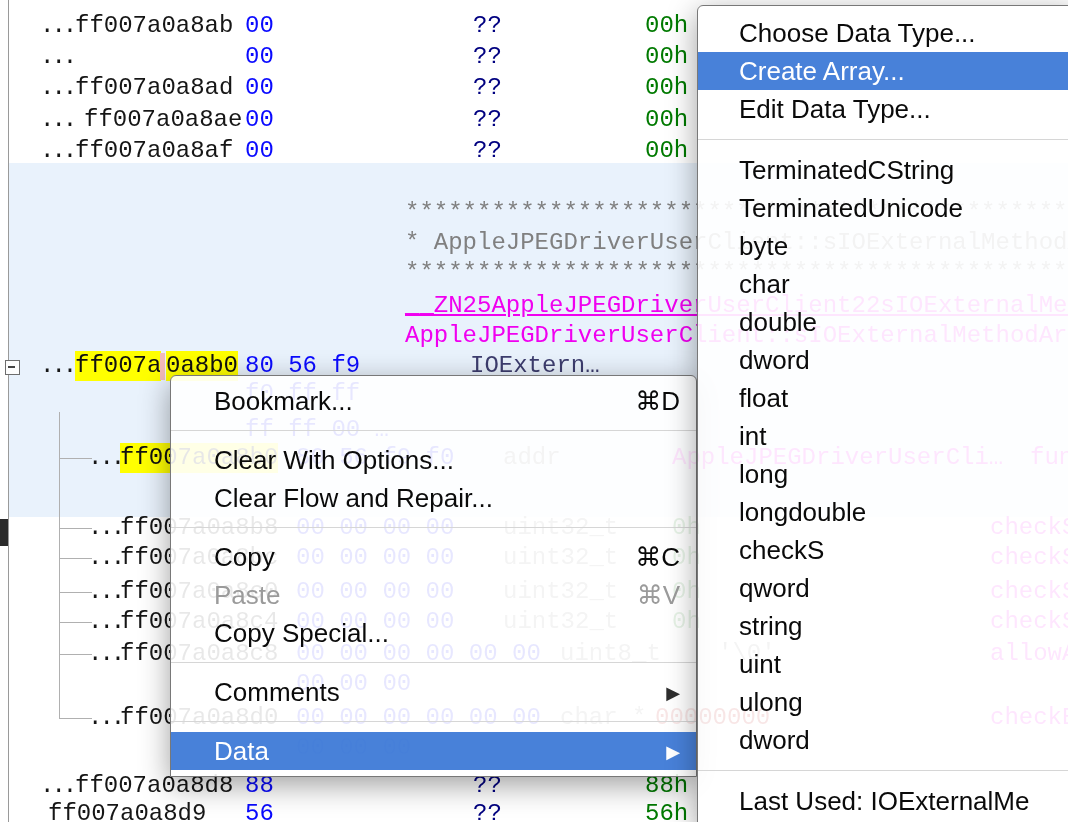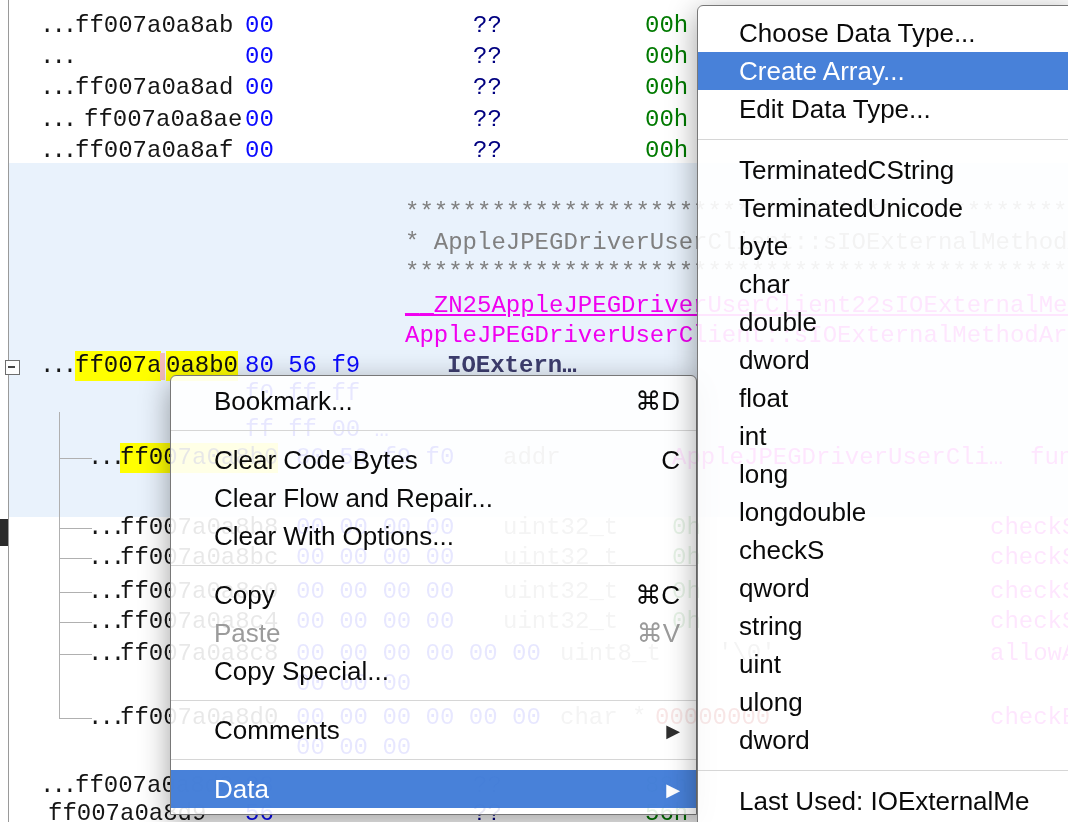--- a/index.html
+++ b/index.html
@@ -60,21 +60,21 @@
       <div class="listing-row" style="top: 11px;"><span class="c-dots" style="left: 40px;">...</span><span class="c-addr" style="left: 75px;">ff007a0a8ab</span><span class="c-byte" style="left: 245px;">00</span><span class="c-q" style="left: 473px;">??</span><span class="c-g" style="left: 645px;">00h</span></div>
       <div class="listing-row" style="top: 42px;"><span class="c-dots" style="left: 40px;">...</span><span class="c-byte" style="left: 245px;">00</span><span class="c-q" style="left: 473px;">??</span><span class="c-g" style="left: 645px;">00h</span></div>
       <div class="listing-row" style="top: 73px;"><span class="c-dots" style="left: 40px;">...</span><span class="c-addr" style="left: 75px;">ff007a0a8ad</span><span class="c-byte" style="left: 245px;">00</span><span class="c-q" style="left: 473px;">??</span><span class="c-g" style="left: 645px;">00h</span></div>
       <div class="listing-row" style="top: 105px;"><span class="c-dots" style="left: 40px;">...</span><span class="c-addr" style="left: 84px; font-family: Liberation Mono, monospace;">ff007a0a8ae</span><span class="c-byte" style="left: 245px;">00</span><span class="c-q" style="left: 473px;">??</span><span class="c-g" style="left: 645px;">00h</span></div>
       <div class="listing-row" style="top: 136px;"><span class="c-dots" style="left: 40px;">...</span><span class="c-addr" style="left: 75px;">ff007a0a8af</span><span class="c-byte" style="left: 245px;">00</span><span class="c-q" style="left: 473px;">??</span><span class="c-g" style="left: 645px;">00h</span></div>
       <div class="listing-row" style="top: 198px;"><span class="c-com" style="left: 405px;">************************************************</span></div>
       <div class="listing-row" style="top: 228px;"><span class="c-com" style="left: 405px;">* AppleJPEGDriverUserClient::sIOExternalMethodA</span></div>
       <div class="listing-row" style="top: 258px;"><span class="c-com" style="left: 405px;">************************************************</span></div>
       <div class="listing-row" style="top: 291px;"><span class="c-magu" style="left: 405px;">__ZN25AppleJPEGDriverUserClient22sIOExternalMe..</span></div>
       <div class="listing-row" style="top: 321px;"><span class="c-mag" style="left: 405px;">AppleJPEGDriverUserClient::sIOExternalMethodAr..</span></div>
-      <div class="listing-row" style="top: 351px;"><span class="c-dots" style="left: 40px;">...</span><span class="c-hl" style="left: 75px;">ff007a</span><span class="c-hl" style="left: 166px;">0a8b0</span><span class="c-byte" style="left: 245px;">80 56 f9</span><span class="c-slate" style="left: 447px; font-weight: bold;">IOExtern…</span></div>
+      <div class="listing-row" style="top: 351px;"><span class="c-dots" style="left: 40px;">...</span><span class="c-hl" style="left: 75px;">ff007a</span><span class="c-hl" style="left: 166px;">0a8b0</span><span class="c-byte" style="left: 245px;">80 56 f9</span><span class="c-slate" style="left: 470px;">IOExtern…</span></div>
       <div class="listing-row" style="top: 379px;"><span class="c-byte" style="left: 245px;">f0 ff ff</span></div>
       <div class="listing-row" style="top: 415px;"><span class="c-byte" style="left: 245px;">ff ff 00 …</span></div>
       <div class="listing-row" style="top: 443px;"><span class="c-dots" style="left: 88px;">...</span><span class="c-hl" style="left: 120px;">ff007a0a8b0</span><span class="c-byte" style="left: 296px;">80 56 f9 f0</span><span class="c-type" style="left: 503px;">addr</span><span class="c-mag" style="left: 672px;">AppleJPEGDriverUserCli…</span><span class="c-mag" style="left: 1030px;">functi…</span></div>
       <div class="listing-row" style="top: 513px;"><span class="c-dots" style="left: 88px;">...</span><span class="c-addr" style="left: 120px;">ff007a0a8b8</span><span class="c-byte" style="left: 296px;">00 00 00 00</span><span class="c-type" style="left: 503px;">uint32_t</span><span class="c-g" style="left: 672px;">0h</span><span class="c-mag" style="left: 990px;">checkS…</span></div>
       <div class="listing-row" style="top: 543px;"><span class="c-dots" style="left: 88px;">...</span><span class="c-addr" style="left: 120px;">ff007a0a8bc</span><span class="c-byte" style="left: 296px;">00 00 00 00</span><span class="c-type" style="left: 503px;">uint32_t</span><span class="c-g" style="left: 672px;">0h</span><span class="c-mag" style="left: 990px;">checkS…</span></div>
       <div class="listing-row" style="top: 577px;"><span class="c-dots" style="left: 88px;">...</span><span class="c-addr" style="left: 120px;">ff007a0a8c0</span><span class="c-byte" style="left: 296px;">00 00 00 00</span><span class="c-type" style="left: 503px;">uint32_t</span><span class="c-g" style="left: 672px;">0h</span><span class="c-mag" style="left: 990px;">checkS…</span></div>
       <div class="listing-row" style="top: 607px;"><span class="c-dots" style="left: 88px;">...</span><span class="c-addr" style="left: 120px;">ff007a0a8c4</span><span class="c-byte" style="left: 296px;">00 00 00 00</span><span class="c-type" style="left: 503px;">uint32_t</span><span class="c-g" style="left: 672px;">0h</span><span class="c-mag" style="left: 990px;">checkS…</span></div>
       <div class="listing-row" style="top: 639px;"><span class="c-dots" style="left: 88px;">...</span><span class="c-addr" style="left: 120px;">ff007a0a8c8</span><span class="c-byte" style="left: 296px;">00 00 00 00 00 00</span><span class="c-type" style="left: 560px;">uint8_t</span><span class="c-type" style="left: 718px;">'\0'</span><span class="c-mag" style="left: 990px;">allowA…</span></div>
       <div class="listing-row" style="top: 669px;"><span class="c-byte" style="left: 296px;">00 00 00</span></div>
       <div class="listing-row" style="top: 703px;"><span class="c-dots" style="left: 88px;">...</span><span class="c-addr" style="left: 120px;">ff007a0a8d0</span><span class="c-byte" style="left: 296px;">00 00 00 00 00 00</span><span class="c-type" style="left: 560px;">char *</span><span class="c-red" style="left: 655px;">00000000</span><span class="c-mag" style="left: 990px;">checkB…</span></div>
@@ -93,28 +93,24 @@
       <div class="tree-line" style="left: 59px; top: 718px; width: 33px; height: 1px;"></div>
     </div>
   <div class="cursor-bar" id="cursor-bar" style="left: 160px; top: 353px; width: 5px; height: 27px; background: rgb(242, 186, 186);"></div>
   <div class="menu main" id="context-menu" style="left: 170px; top: 375px; width: 527px;">
       <div class="mi">
         <span class="lbl">Bookmark...</span>
         <span class="sc">⌘D</span>
       </div>
       <div class="msep"></div>
       <div class="mi">
-        <span class="lbl">Clear Code Bytes</span>
-        <span class="sc">C</span>
+        <span class="lbl">Clear With Options...</span>
       </div>
       <div class="mi">
         <span class="lbl">Clear Flow and Repair...</span>
-      </div>
-      <div class="mi">
-        <span class="lbl">Clear With Options...</span>
       </div>
       <div class="msep"></div>
       <div class="mi">
         <span class="lbl">Copy</span>
         <span class="sc">⌘C</span>
       </div>
       <div class="mi dis">
         <span class="lbl">Paste</span>
         <span class="sc">⌘V</span>
       </div>

